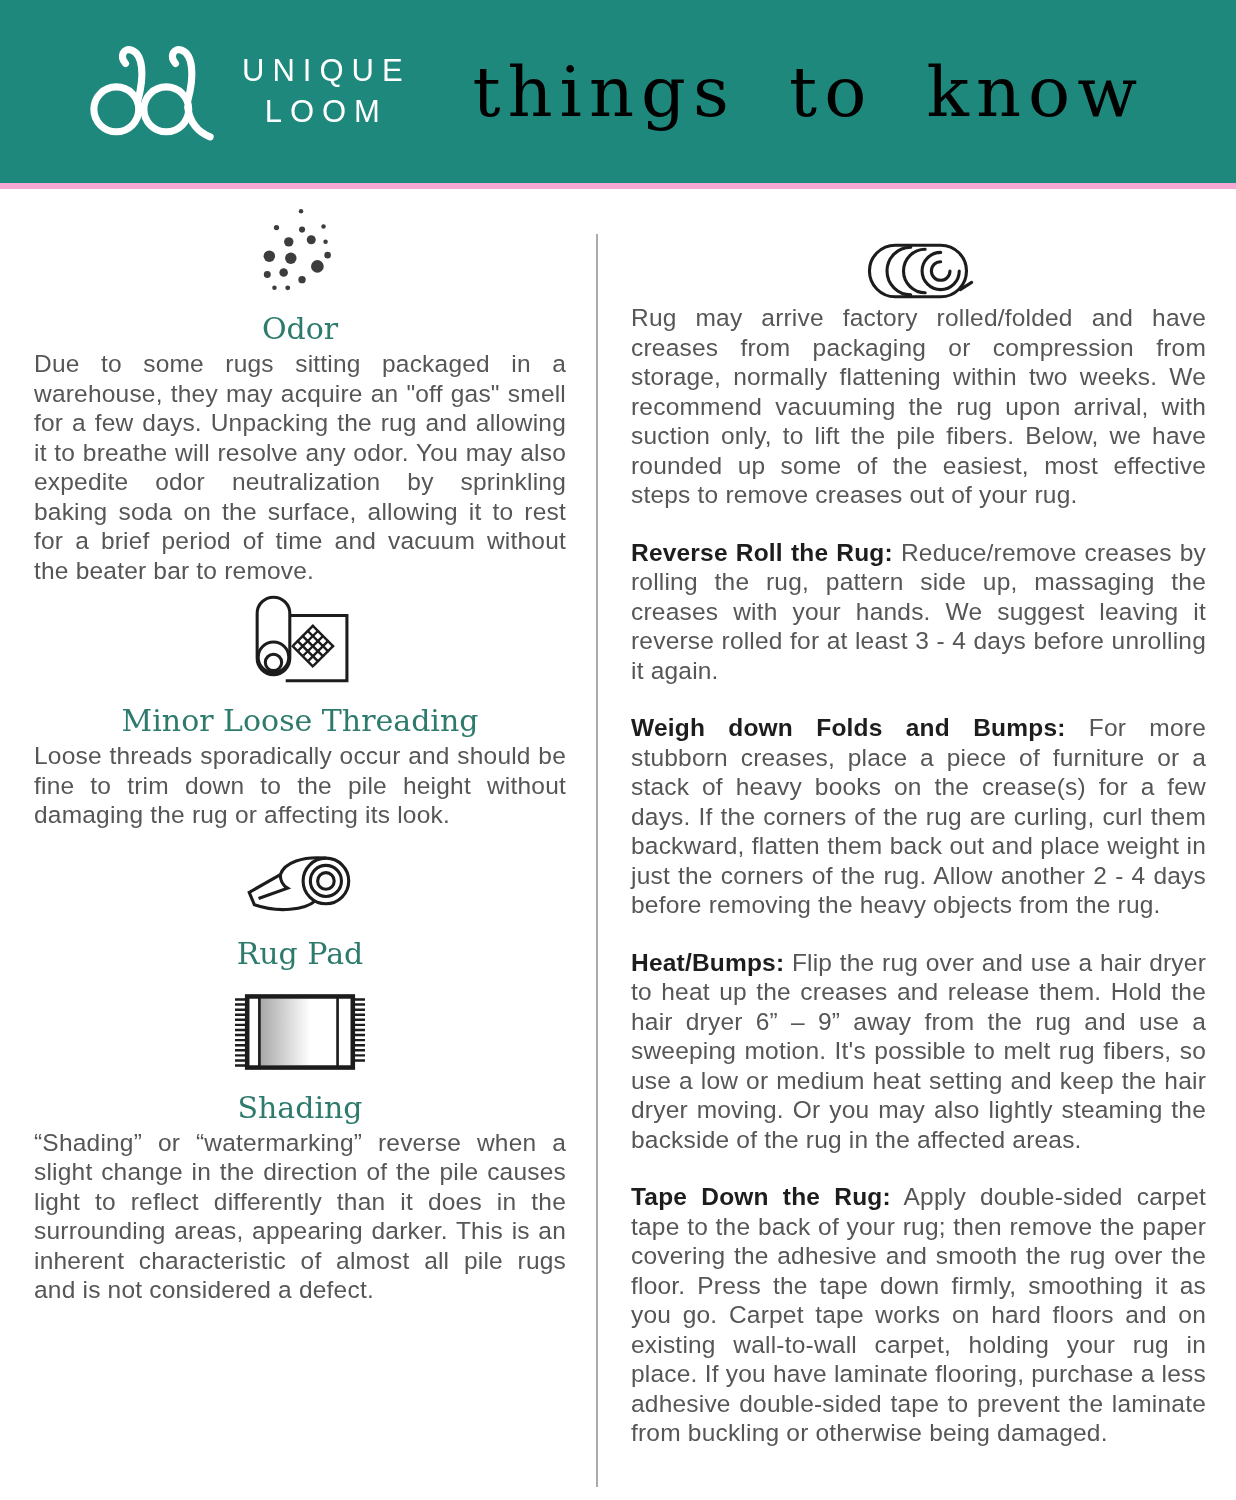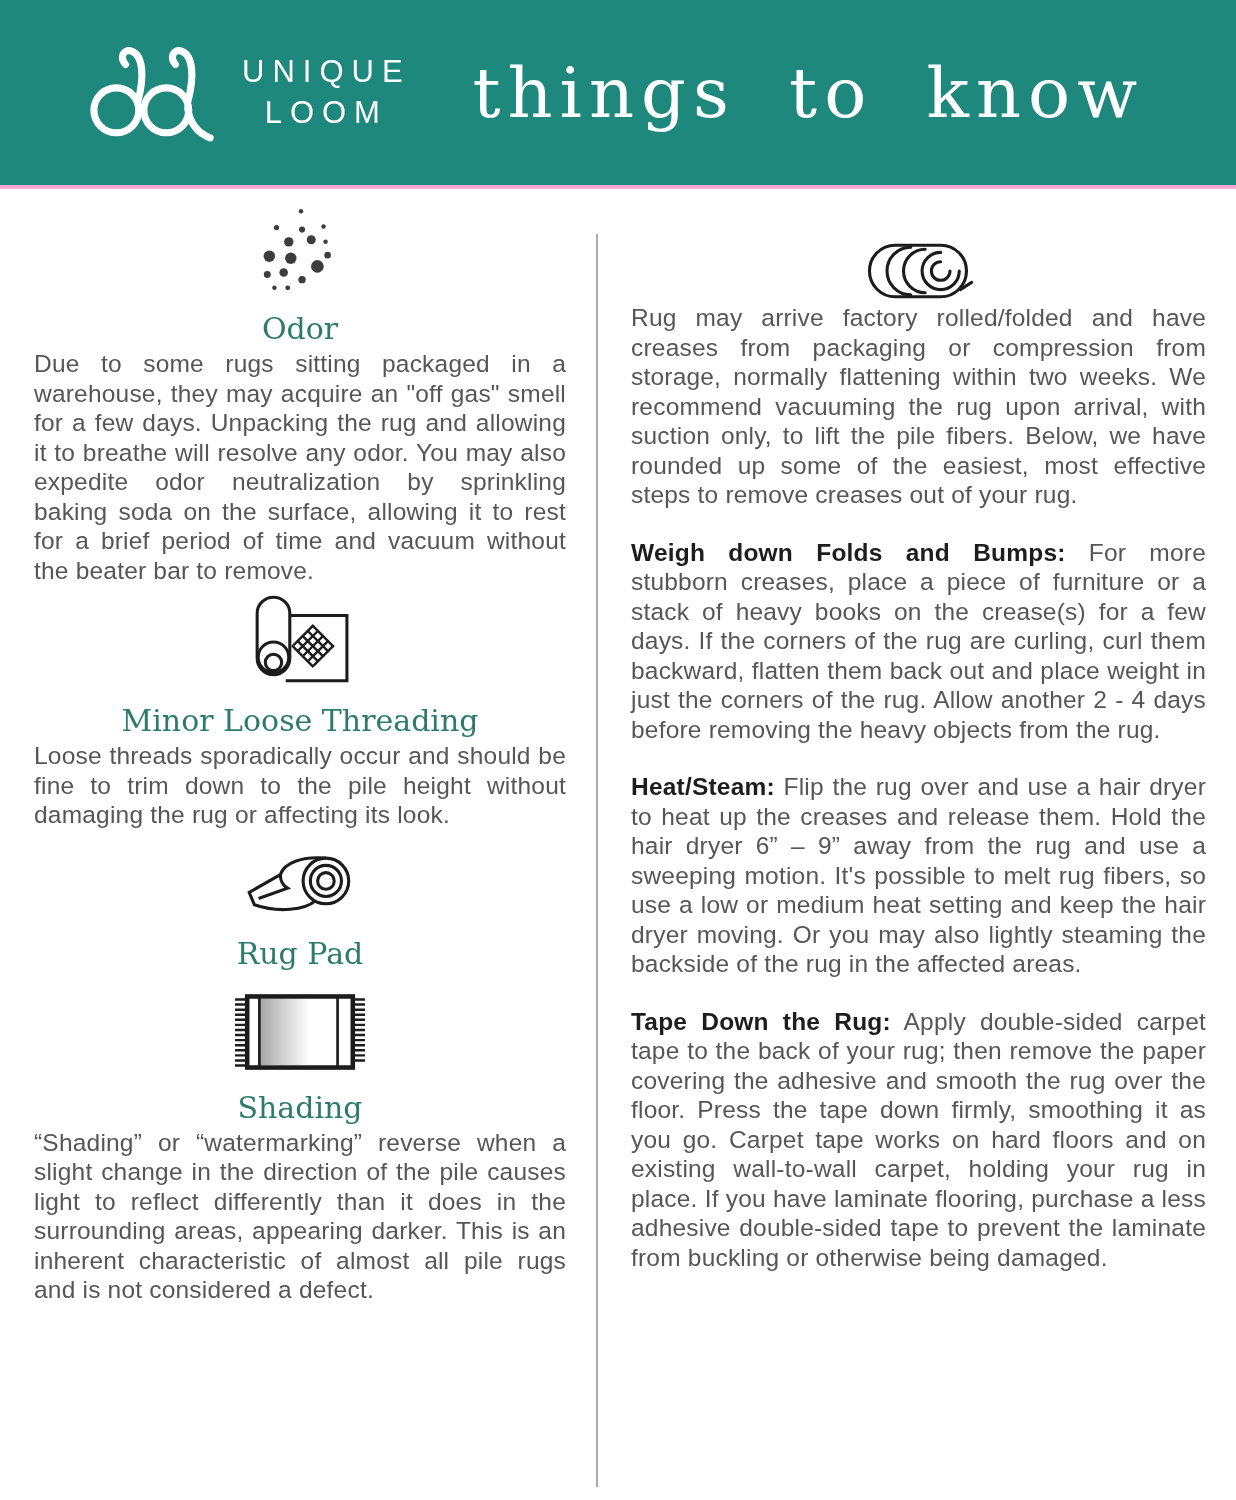--- a/index.html
+++ b/index.html
@@ -1,26 +1,26 @@
 <!DOCTYPE html>
 <html><head>
 <meta charset="utf-8">
 <style>
   * { margin:0; padding:0; box-sizing:border-box; }
   html,body { width:1236px; height:1500px; background:#ffffff; overflow:hidden;
     font-family:"Liberation Sans", sans-serif; }
 
   
   .header { height:189px; background:#1e887d; display:flex; align-items:center;
-    border-bottom:4px solid #f9a8d4; }
+    border-bottom:6px solid #f9a8d4; }
   .logo { margin-left:88px; display:flex; align-items:center; gap:26px; }
   .logo svg { display:block; }
   .brand-text { color:#ffffff; text-align:center; font-size:31px; letter-spacing:8px;
     line-height:1.3; font-weight:400; }
-  .page-title { flex:1; text-align:center; color:#ffffff;
+  .page-title { flex:1; text-align:center; color:#000000;
     font-family:"DejaVu Serif","Liberation Serif",serif;
     font-size:70px; letter-spacing:7px; word-spacing:24px; padding-right:30px;
     font-weight:400; }
 
   
   .main { position:relative; display:flex; }
   .v-divider { position:absolute; left:596px; top:45px; width:2px; height:1253px;
     background:#ababab; }
   .col-left  { width:532px; margin-left:34px; padding-top:16px; }
   .col-right { width:575px; margin-left:65px; padding-top:50px; }
@@ -161,22 +161,23 @@
             <path d="M47 8 A23 23 0 0 0 47 54"></path>
             <path d="M61 10 A21 21 0 0 0 61 52"></path>
             <path d="M76 13 A18 18 0 1 0 94 31"></path>
             <path d="M76 22 A9 9 0 1 0 85 31"></path>
             <path d="M95 49 L106 42"></path>
           </g>
         </svg>
       </div>
       <div class="body-text">Rug may arrive factory rolled/folded and have creases from packaging or compression from storage, normally flattening within two weeks. We recommend vacuuming the rug upon arrival, with suction only, to lift the pile fibers. Below, we have rounded up some of the easiest, most effective steps to remove creases out of your rug.</div>
 
+      <div class="tip"><b>Reverse Roll the Rug:</b><span> Reduce/remove creases by rolling the rug, pattern side up, massaging the creases with your hands. We suggest leaving it reverse rolled for at least 3 - 4 days before unrolling it again.</span></div>
 
       <div class="tip"><b>Weigh down Folds and Bumps:</b><span> For more stubborn creases, place a piece of furniture or a stack of heavy books on the crease(s) for a few days. If the corners of the rug are curling, curl them backward, flatten them back out and place weight in just the corners of the rug. Allow another 2 - 4 days before removing the heavy objects from the rug.</span></div>
 
-      <div class="tip"><b>Heat/Steam:</b><span> Flip the rug over and use a hair dryer to heat up the creases and release them. Hold the hair dryer 6” – 9” away from the rug and use a sweeping motion. It's possible to melt rug fibers, so use a low or medium heat setting and keep the hair dryer moving. Or you may also lightly steaming the backside of the rug in the affected areas.</span></div>
+      <div class="tip"><b>Heat/Bumps:</b><span> Flip the rug over and use a hair dryer to heat up the creases and release them. Hold the hair dryer 6” – 9” away from the rug and use a sweeping motion. It's possible to melt rug fibers, so use a low or medium heat setting and keep the hair dryer moving. Or you may also lightly steaming the backside of the rug in the affected areas.</span></div>
 
       <div class="tip"><b>Tape Down the Rug:</b><span> Apply double-sided carpet tape to the back of your rug; then remove the paper covering the adhesive and smooth the rug over the floor. Press the tape down firmly, smoothing it as you go. Carpet tape works on hard floors and on existing wall-to-wall carpet, holding your rug in place. If you have laminate flooring, purchase a less adhesive double-sided tape to prevent the laminate from buckling or otherwise being damaged.</span></div>
     </div>
 
   </div>
 </div>
 
 </body></html>

